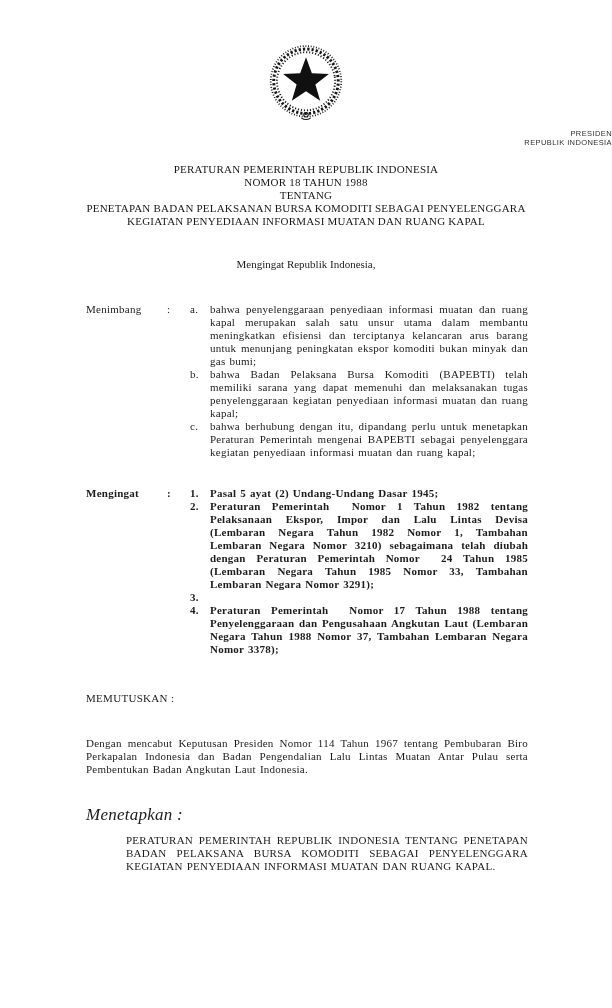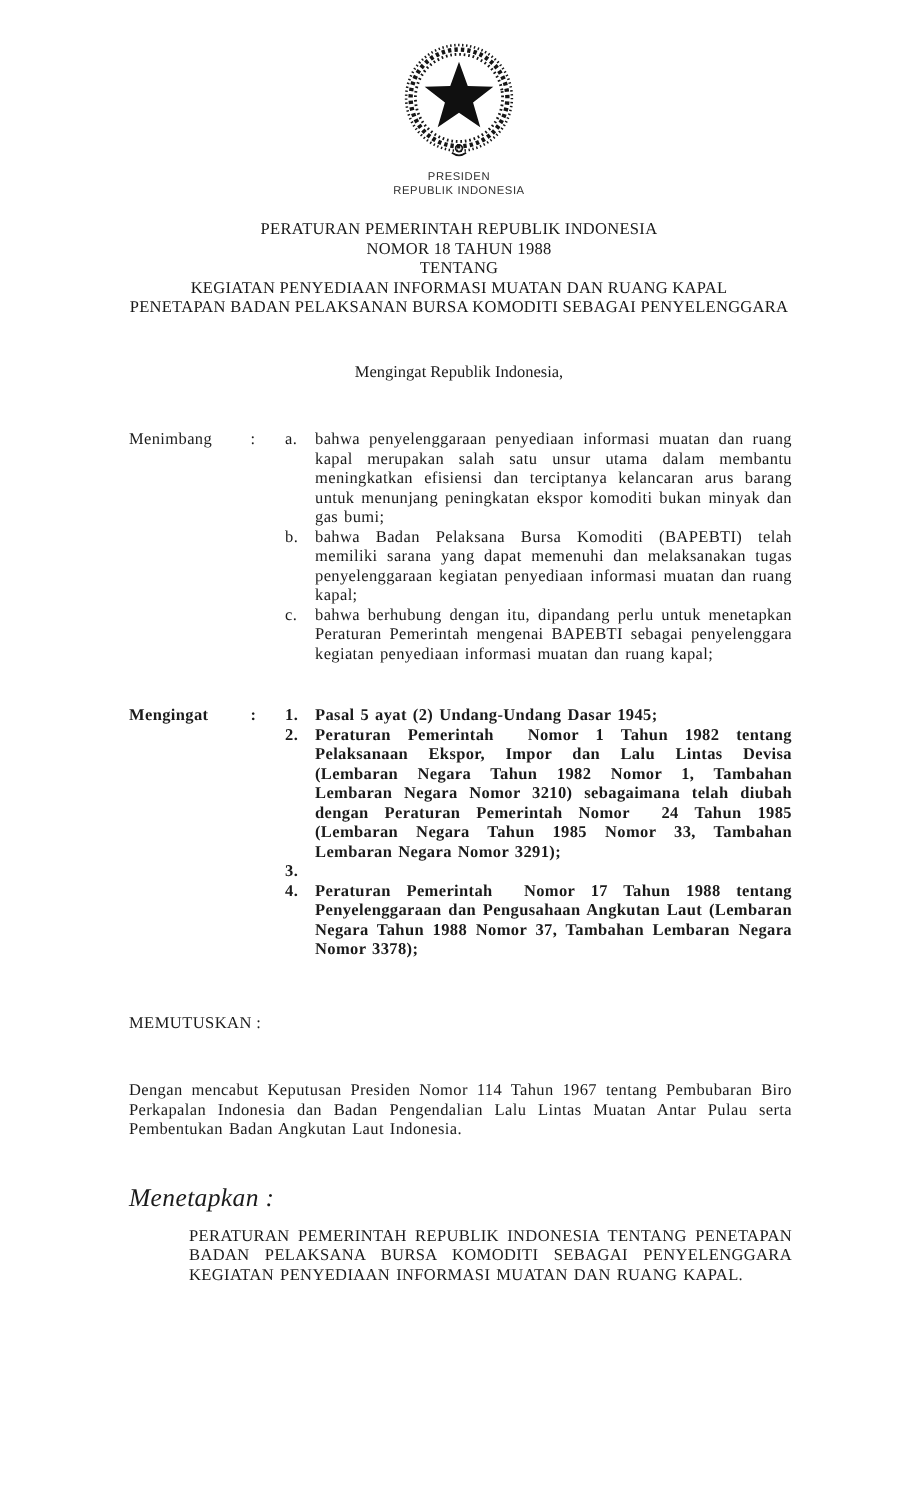--- a/index.html
+++ b/index.html
@@ -6,21 +6,21 @@
   .page {
     position: relative;
     width: 612px;
     height: 1008px;
     margin: 0 auto;
     background: #ffffff;
     font-family: "Liberation Serif", "DejaVu Serif", serif;
     color: #1b1b1b;
     overflow: hidden;
   }
-  .header { text-align: center; padding-top: 24px; }
+  .header { text-align: right; padding-top: 40px; }
   .emblem { display: block; margin: 0 auto; }
   .org-line {
     font-family: "Liberation Sans", sans-serif;
     font-size: 7.5px;
     line-height: 9px;
     letter-spacing: 0.4px;
     color: #2e2e2e;
   }
   .org-line.first { margin-top: 3px; }
 
@@ -107,22 +107,22 @@
       </g>
     </svg>
     <div class="org-line first">PRESIDEN</div>
     <div class="org-line">REPUBLIK INDONESIA</div>
   </div>
 
   <div class="title-block">
     <div>PERATURAN PEMERINTAH REPUBLIK INDONESIA</div>
     <div>NOMOR 18 TAHUN 1988</div>
     <div>TENTANG</div>
+    <div>PENETAPAN BADAN PELAKSANAN BURSA KOMODITI SEBAGAI PENYELENGGARA</div>
     <div>KEGIATAN PENYEDIAAN INFORMASI MUATAN DAN RUANG KAPAL</div>
-    <div>PENETAPAN BADAN PELAKSANAN BURSA KOMODITI SEBAGAI PENYELENGGARA</div>
   </div>
 
   <div class="salutation">Mengingat Republik Indonesia,</div>
 
   <div class="content">
 
     <div class="clause menimbang">
       <div class="c-label">Menimbang</div>
       <div class="c-colon">:</div>
       <div class="c-marker">a.</div>

